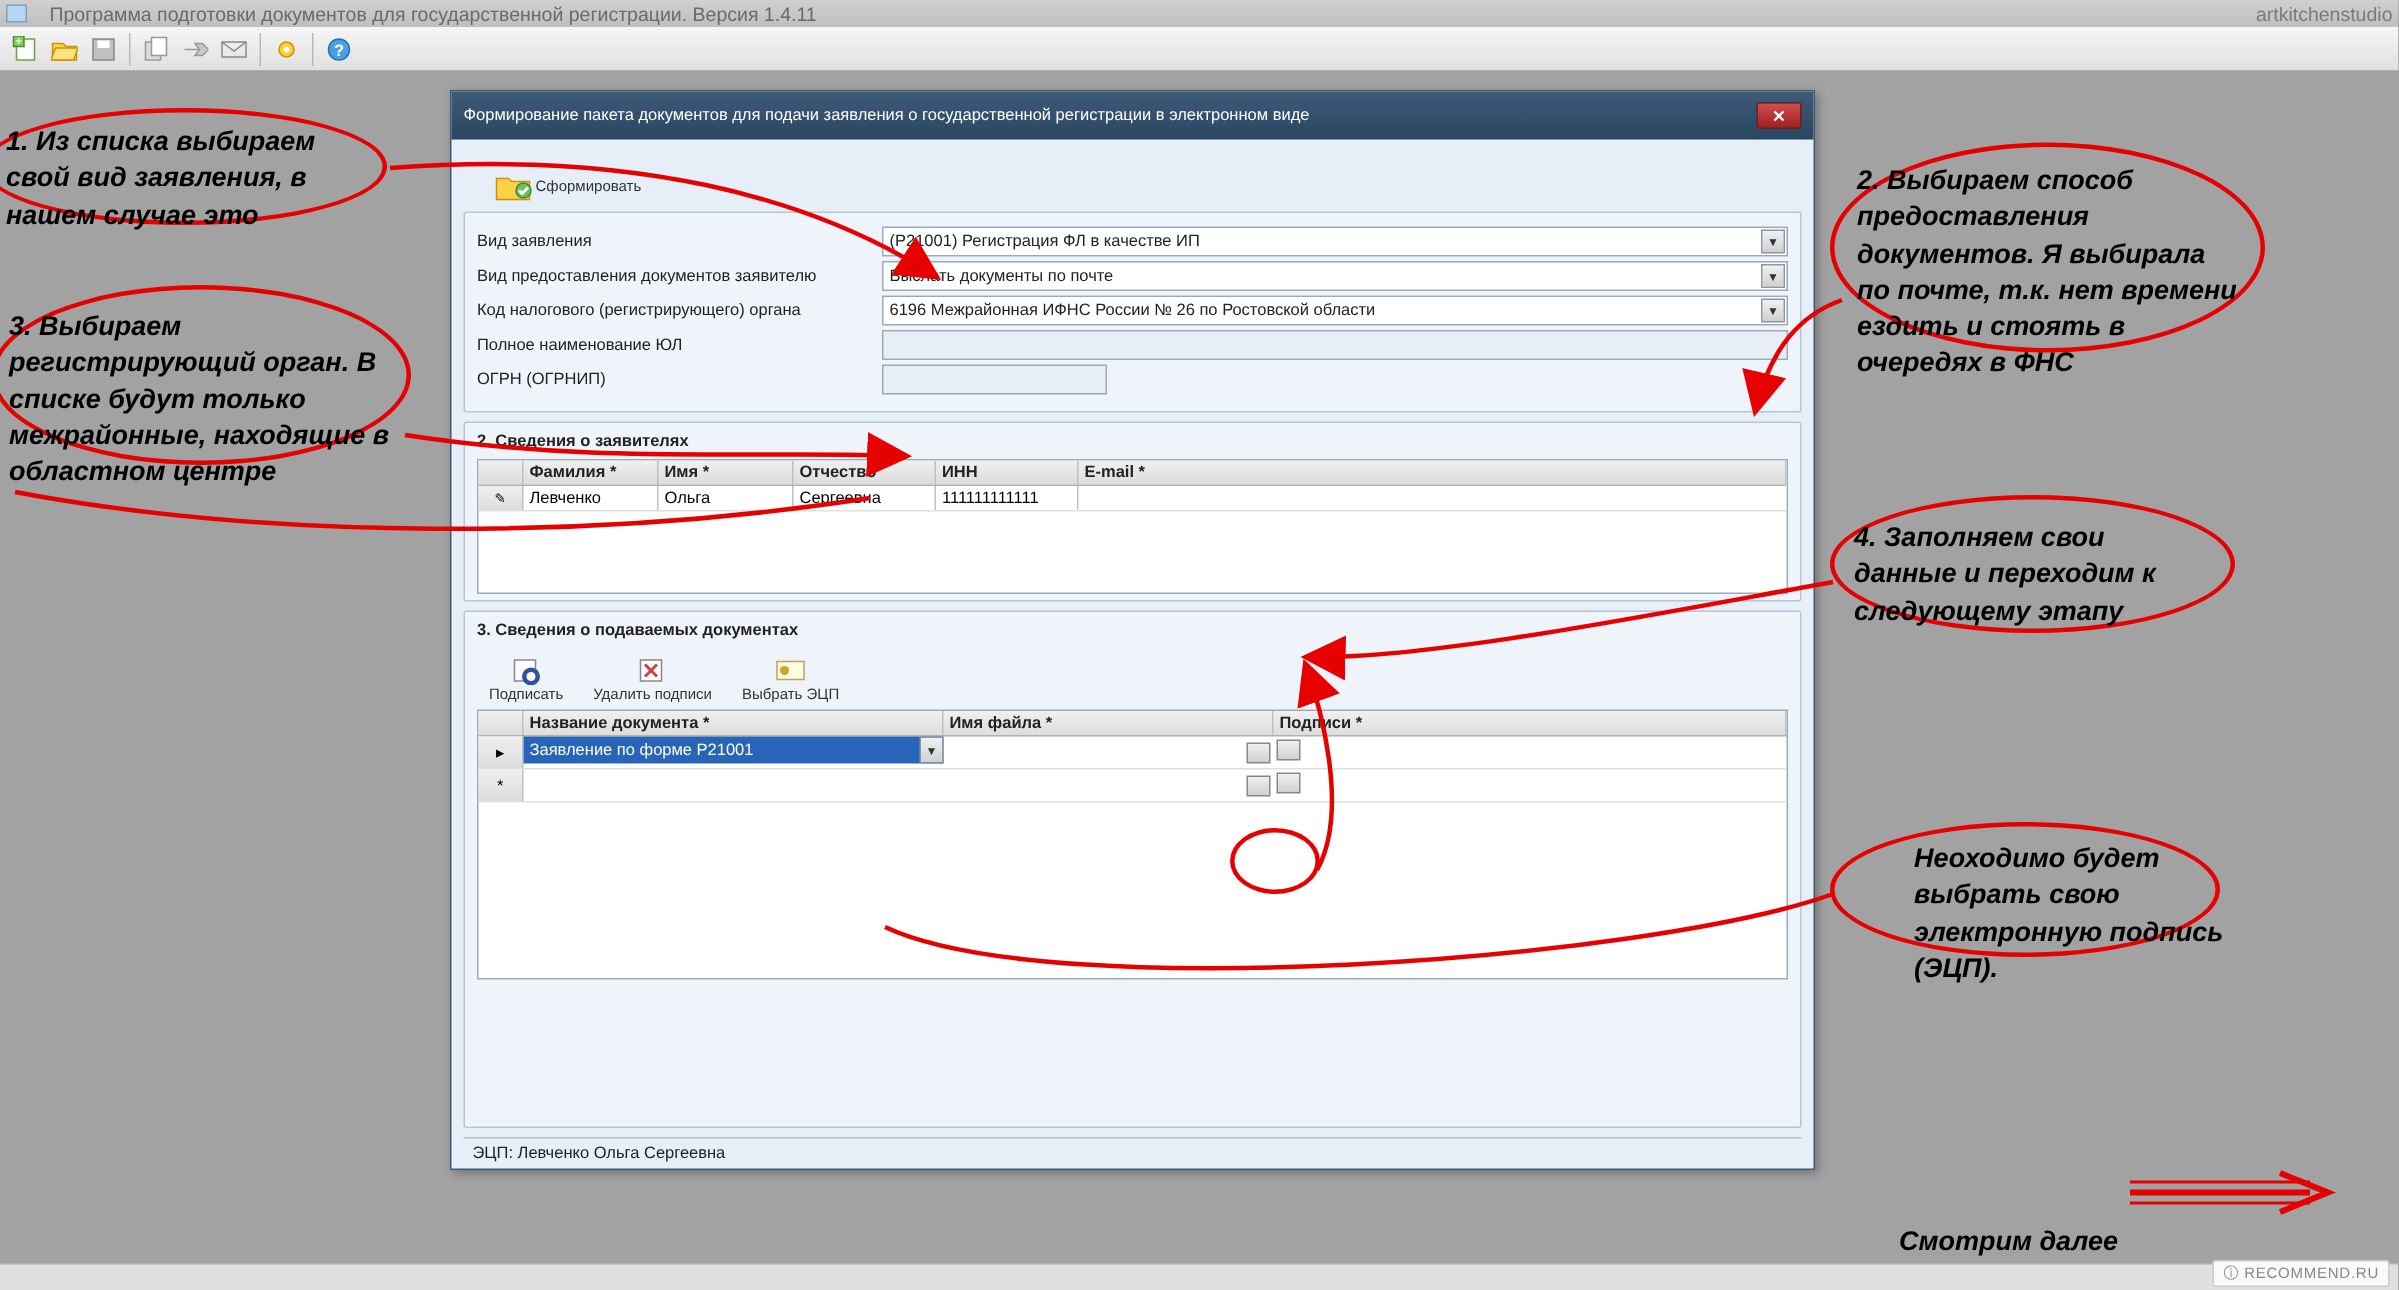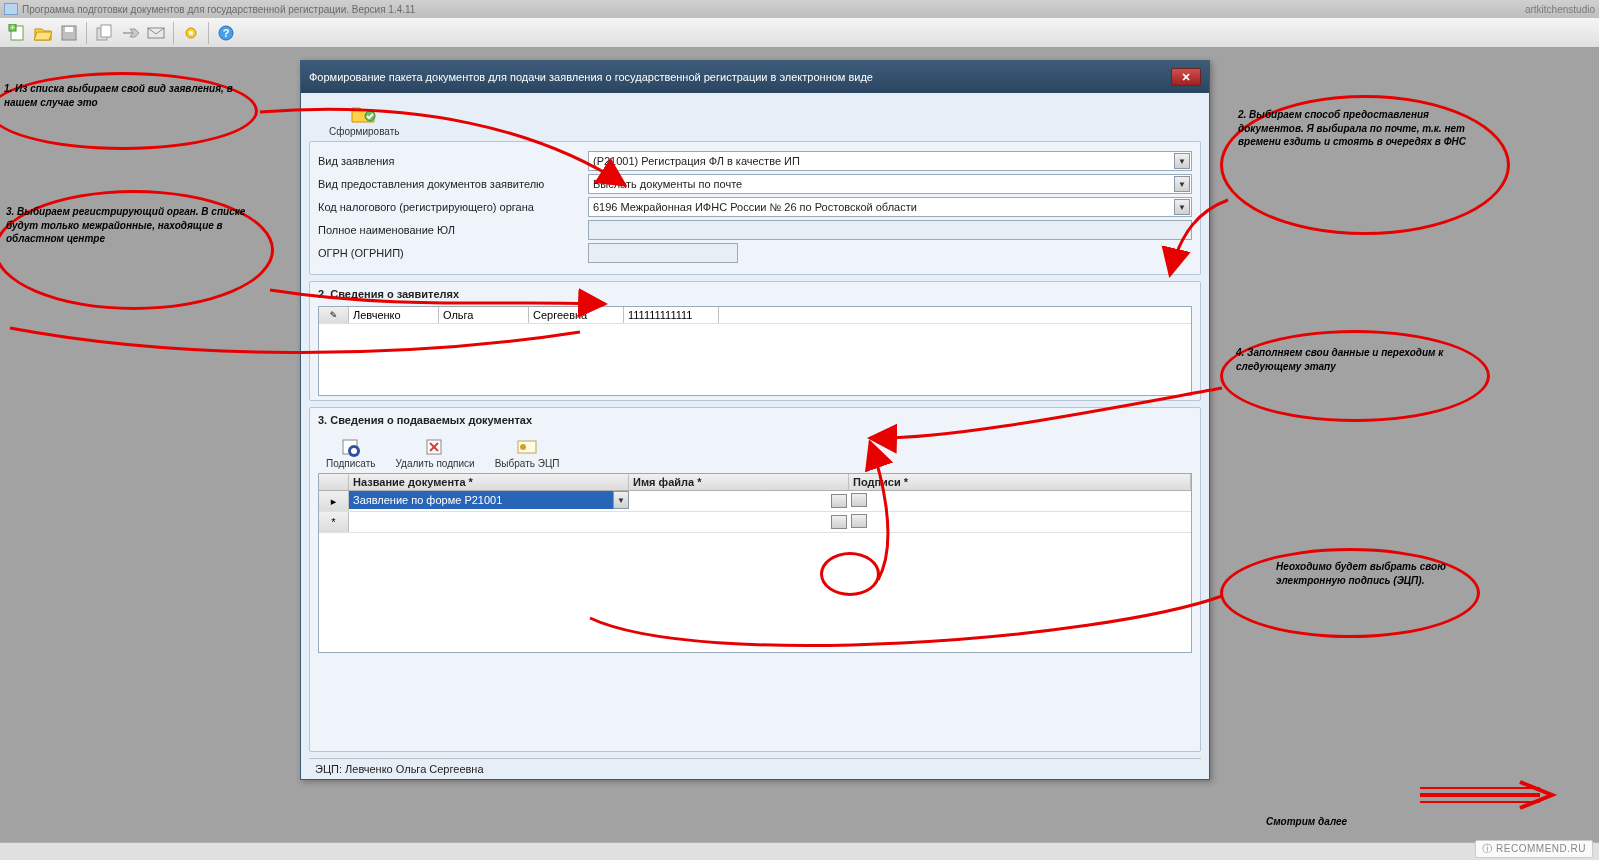--- a/index.html
+++ b/index.html
@@ -12,21 +12,22 @@
   position: relative;
   overflow: hidden;
 }
 .outer-title {
   background: linear-gradient(#d0d0d0, #bebebe);
   height: 18px;
   display: flex;
   align-items: center;
   padding: 0 4px;
   color: #6a6a6a;
-  font-size: 10px;
+  font-size: 13px;
+  gap: 11px;
 }
 .outer-title .icon-monitor {
   width: 14px; height: 12px;
   border: 1px solid #7aa0c8;
   background: #b6d5ef;
   margin-right: 4px;
 }
 .outer-title .right { margin-left: auto; color: #7a7a7a; }
 .toolbar {
   background: linear-gradient(#f5f5f5, #e0e0e0);
@@ -61,21 +62,21 @@
   width: 30px; height: 18px;
   background: linear-gradient(#d05050, #a02020);
   border: 1px solid #702020;
   border-radius: 2px;
   display: flex; align-items: center; justify-content: center;
   color: #fff; font-weight: bold; font-size: 11px;
   cursor: pointer;
 }
 .dlg-body { padding: 4px 8px 8px 8px; height: calc(100% - 24px); display: flex; flex-direction: column; }
 .form-toolbar { height: 44px; display: flex; align-items: flex-end; padding: 2px 0 4px 20px; }
-.form-tb-btn { display: flex; flex-direction: column; align-items: center; cursor: pointer; font-size: 10px; color: #333; }
+.form-tb-btn { display: flex; flex-direction: row; align-items: center; cursor: pointer; font-size: 10px; color: #333; }
 .form-tb-btn .ic { width: 28px; height: 24px; display: flex; align-items: center; justify-content: center; margin-bottom: 2px; }
 .section {
   border: 1px solid #b5c5d5;
   background: #eff4fa;
   border-radius: 2px;
   margin-bottom: 6px;
   padding: 6px 8px 8px 8px;
 }
 .section-title { font-weight: bold; color: #222; margin-bottom: 6px; }
 .field-row { display: flex; align-items: center; margin: 3px 0; }
@@ -126,21 +127,21 @@
   display: flex; align-items: center; position: relative; width: 100%; height: 18px;
 }
 .doc-name-cell .dd-arrow { right: 0; top: 0; height: 18px; }
 .sig-btn { width: 16px; height: 14px; border: 1px solid #888; background: linear-gradient(#f0f0f0,#d0d0d0); display: inline-block; }
 .status-bar { margin-top: auto; padding: 4px 6px; color: #222; font-size: 11px; border-top: 1px solid #c0c0c0; }
 .annot {
   position: absolute;
   font-family: Arial, sans-serif;
   font-style: italic;
   font-weight: bold;
-  font-size: 10px;
+  font-size: 18px;
   color: #000;
   line-height: 1.35;
   z-index: 5;
 }
 .ellipse {
   position: absolute;
   border: 3px solid #e60000;
   border-radius: 50%;
   z-index: 4;
 }
@@ -262,20 +263,28 @@
       </div>
       <div class="field-row">
         <div class="field-label">ОГРН (ОГРНИП)</div>
         <div class="field-input ro" style="flex:0 0 150px"></div>
       </div>
     </div>
 
     <div class="section" style="padding-bottom:4px">
       <div class="section-title">2. Сведения о заявителях</div>
       <div class="grid">
+        <div class="grid-head">
+          <div class="gh" style="width:30px"></div>
+          <div class="gh" style="width:90px">Фамилия *</div>
+          <div class="gh" style="width:90px">Имя *</div>
+          <div class="gh" style="width:95px">Отчество</div>
+          <div class="gh" style="width:95px">ИНН</div>
+          <div class="gh" style="flex:1">E-mail *</div>
+        </div>
         <div class="grid-row sel">
           <div class="row-sel" style="width:30px">✎</div>
           <div class="gc" style="width:90px">Левченко</div>
           <div class="gc" style="width:90px">Ольга</div>
           <div class="gc" style="width:95px">Сергеевна</div>
           <div class="gc" style="width:95px">111111111111</div>
         </div>
       </div>
     </div>
 

